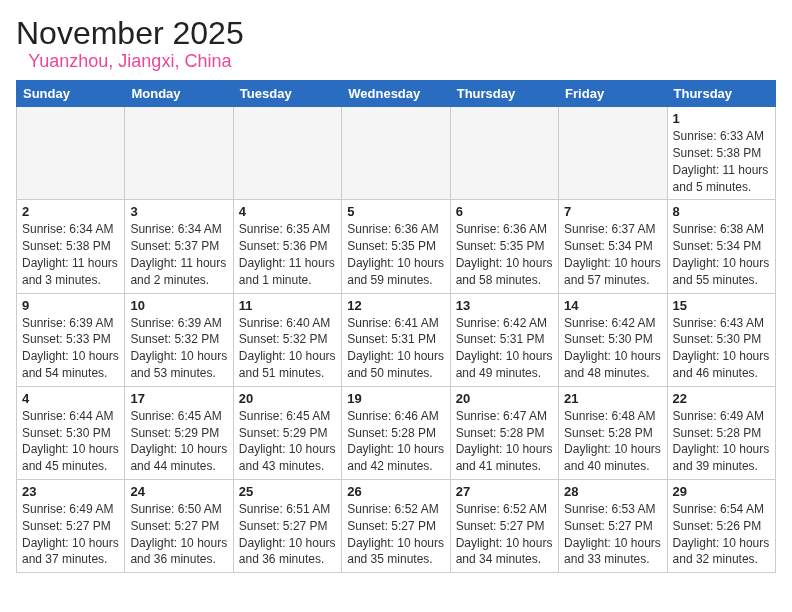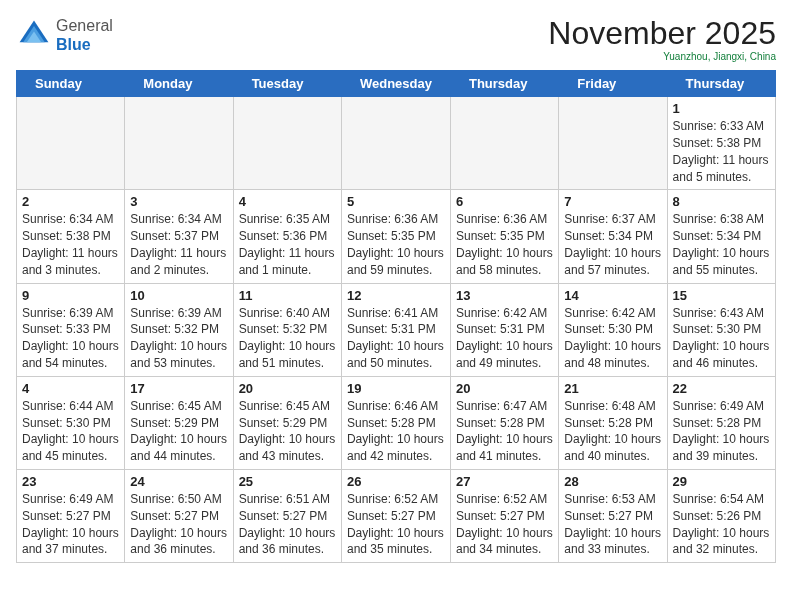--- a/index.html
+++ b/index.html
@@ -32,33 +32,34 @@
       height: 36px;
     }
     .title-block { text-align: right; }
     .month-title {
       font-size: 32px;
       font-weight: normal;
       color: #222;
       line-height: 1.1;
     }
     .location {
-      font-size: 10px;
-      color: #15803d;
+      font-size: 18px;
+      color: #ec4899;
+      text-align: center;
     }
     .calendar {
       width: 100%;
       border-collapse: collapse;
       border: 1px solid #ccc;
     }
     .calendar th {
       background: #2a6dc0;
       color: #fff;
       text-align: left;
-      padding: 5px 18px;
+      padding: 5px 6px;
       font-size: 13px;
       font-weight: bold;
       border: 1px solid #2a6dc0;
     }
     .calendar td {
       border: 1px solid #ccc;
       vertical-align: top;
       padding: 4px 5px;
       width: calc(100% / 7);
       background: #fff;
@@ -77,31 +78,20 @@
     .day-info {
       font-size: 12px;
       color: #333;
       line-height: 1.4;
     }
   </style>
 </head>
 <body>
 
 <div class="header">
-  <div class="logo">
-    <svg class="logo-icon" viewBox="0 0 40 40">
-      <polygon points="20,4 36,28 4,28" fill="#1a6dc0"></polygon>
-      <polygon points="20,10 32,28 8,28" fill="#4a9de0"></polygon>
-      <polygon points="20,16 28,28 12,28" fill="#7ac0f0"></polygon>
-    </svg>
-    <div class="logo-text">
-      <span class="logo-general">General</span><br>
-      <span class="logo-blue">Blue</span>
-    </div>
-  </div>
   <div class="title-block">
     <div class="month-title">November 2025</div>
     <div class="location">Yuanzhou, Jiangxi, China</div>
   </div>
 </div>
 
 <table class="calendar">
   <thead>
     <tr>
       <th>Sunday</th>

